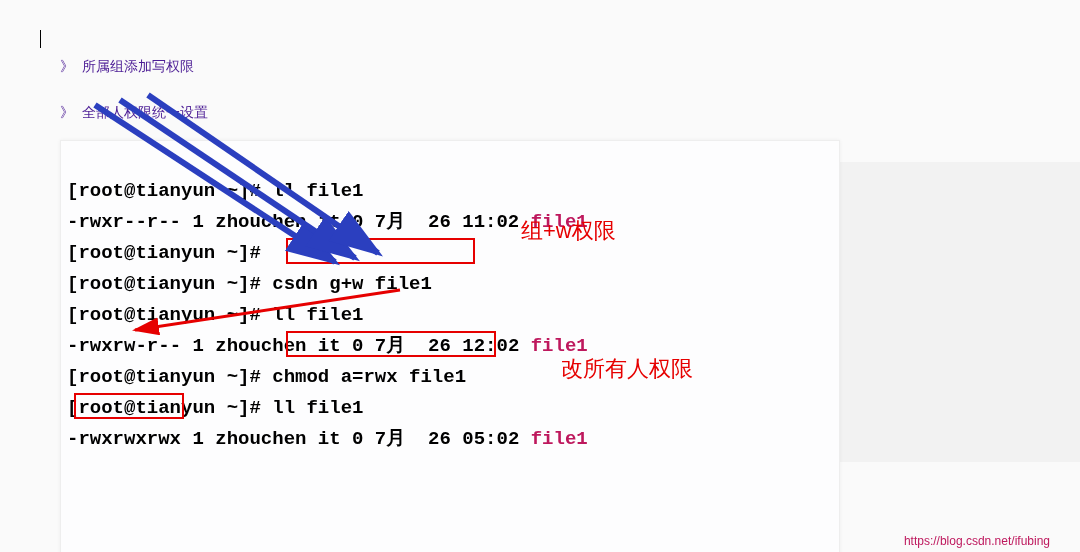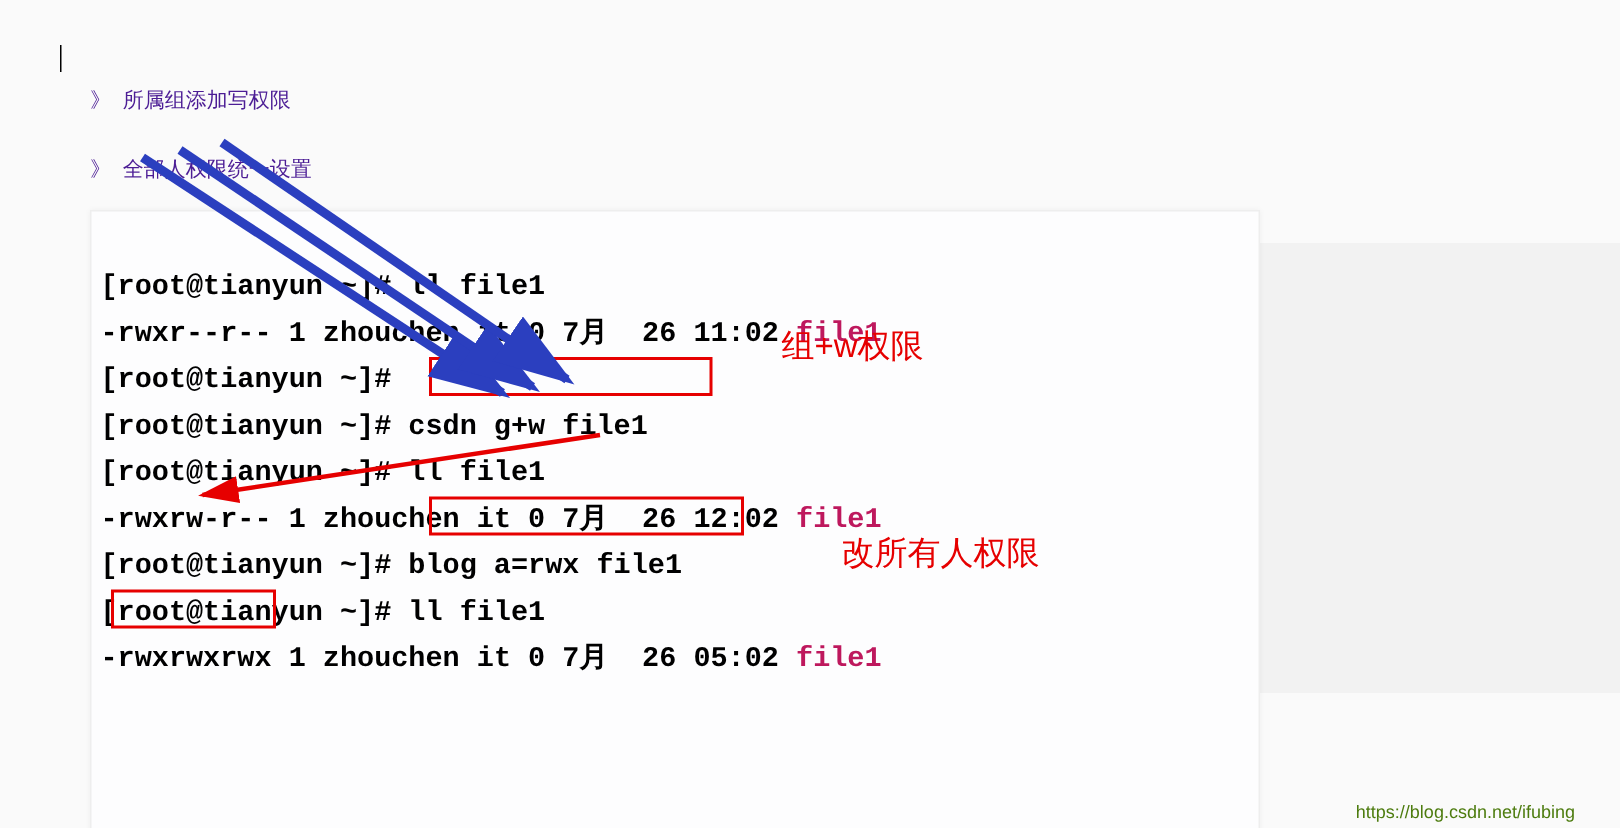--- a/index.html
+++ b/index.html
@@ -70,21 +70,21 @@
     .svg-layer {
       position: absolute;
       top: 0;
       left: 0;
       pointer-events: none;
     }
     .watermark2 {
       position: absolute;
       right: 30px;
       bottom: 4px;
-      color: #4d7c0f;
+      color: #be185d;
       font-size: 12px;
       margin-left: 37px;
     }
   </style>
 </head>
 <body>
 
 <div class="cursor"></div>
 
 <div class="bullet-line">
@@ -96,21 +96,21 @@
 
 <div class="bigarea"></div>
 
 <div class="terminal-container">
 <span>[root@tianyun ~]# </span><span>ll file1</span>
 <span>-rwxr--r-- 1 zhouchen it 0 7月  26 11:02 </span><span class="green">file1</span>
 <span>[root@tianyun ~]#</span>
 <span>[root@tianyun ~]# </span><span>csdn g+w file1</span>
 <span>[root@tianyun ~]# </span><span>ll file1</span>
 <span>-</span><span>rwxrw-</span><span>r-- 1 zhouchen it 0 7月  26 12:02 </span><span class="green">file1</span>
-<span>[root@tianyun ~]# </span><span>blog a=rwx file1</span>
+<span>[root@tianyun ~]# </span><span>chmod a=rwx file1</span>
 <span>[root@tianyun ~]# </span><span>ll file1</span>
 <span>-</span><span>rwxrwxrwx</span><span> 1 zhouchen it 0 7月  26 05:02 </span><span class="green">file1</span>
 
   
   <div class="redbox" style="left:225px; top:97px; width:189px; height:26px;"></div>
   <div class="redbox" style="left:225px; top:190px; width:210px; height:26px;"></div>
   <div class="redbox" style="left:13px; top:252px; width:110px; height:26px;"></div>
 
   
   <div class="annot" style="left:500px; top:212px;">改所有人权限</div>

